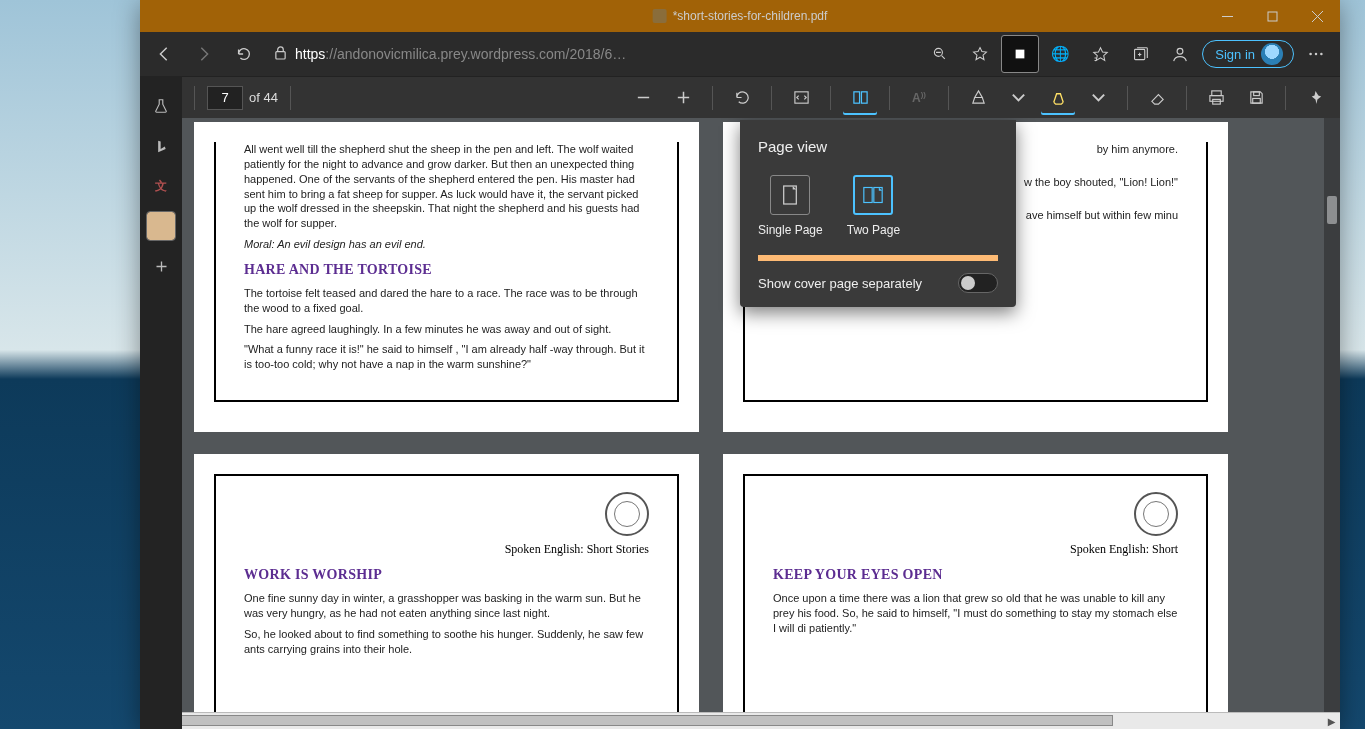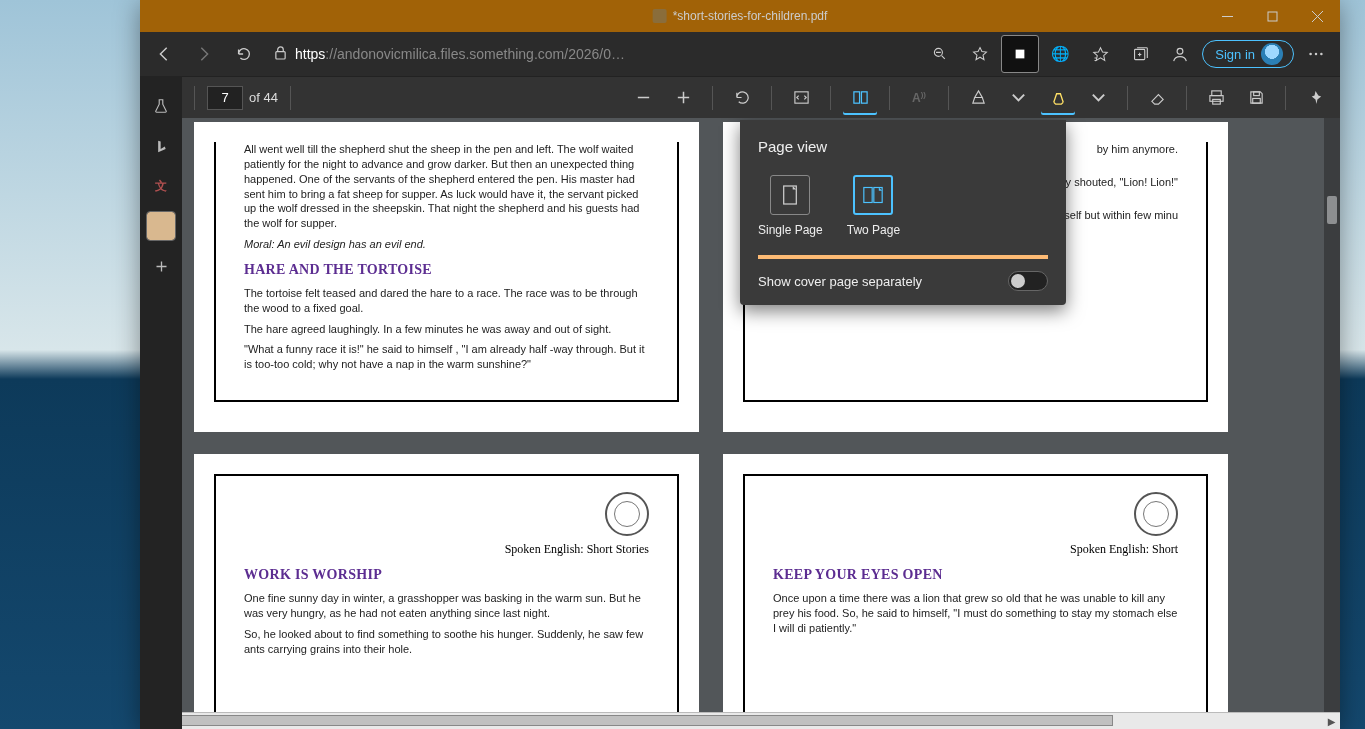--- a/index.html
+++ b/index.html
@@ -35,27 +35,27 @@
   .spread { display: flex; gap: 24px; padding: 4px 0 18px 0; }
   .page { background: #fff; width: 505px; height: auto; position: relative; padding: 20px; }
   .page.short { height: 310px; overflow:hidden; }
   .page .inner { border: 2px solid #000; padding: 16px 28px; min-height: 260px; position:relative; }
   .page .heading { font-family: Georgia, serif; color: #5c2d91; font-weight: bold; font-size: 14px; letter-spacing: .3px; margin: 10px 0 8px 0; }
   .page p { font-size: 11px; line-height: 1.35; color: #222; margin-bottom: 6px; }
   .page .moral { font-style: italic; }
   .page .subhead { text-align:right; font-size:12px; margin:6px 0 6px 0; font-family: Georgia, serif; }
   .seal { width:44px; height:44px; border:2px solid #555; border-radius:50%; margin-left:auto; display:flex; align-items:center; justify-content:center; font-size:7px; color:#555; margin-bottom:2px; }
   .seal .inner-seal { width:26px; height:26px; border:1px solid #777; border-radius:50%; }
-  .pageview-popup { position:absolute; left:600px; top:2px; width:326px; background:#3a3a3a; color:#eee; border-radius:0 0 4px 4px; padding:18px 18px 14px 18px; box-shadow:0 6px 18px rgba(0,0,0,.5); z-index:10; font-size:14px; }
+  .pageview-popup { position:absolute; left:600px; top:2px; width:276px; background:#3a3a3a; color:#eee; border-radius:0 0 4px 4px; padding:18px 18px 14px 18px; box-shadow:0 6px 18px rgba(0,0,0,.5); z-index:10; font-size:14px; }
   .pageview-popup .title { font-size:15px; margin-bottom:14px; }
   .pv-options { display:flex; gap:24px; margin-bottom:18px; }
   .pv-opt { display:flex; flex-direction:column; align-items:center; gap:8px; font-size:12px; cursor:pointer;margin-top:6px; }
   .pv-opt .thumb { width:40px; height:40px; border:1px solid #888; border-radius:3px; display:flex; align-items:center; justify-content:center; color:#ccc; }
   .pv-opt.active .thumb { border:2px solid #4cc2ff; color:#4cc2ff; }
-  .pv-row { display:flex; align-items:center; justify-content:space-between; padding-top:12px; border-top:4px solid #fdba74; font-size:13px;}
+  .pv-row { display:flex; align-items:center; justify-content:space-between; padding-top:12px; border-top:6px solid #fdba74; font-size:13px;}
   .toggle { width:40px; height:20px; background:#222; border-radius:10px; position:relative; border:1px solid #666; }
   .toggle .knob { position:absolute; left:2px; top:2px; width:14px; height:14px; border-radius:50%; background:#ccc; }
   .hscroll { height:17px; background:#e9e9e9; display:flex; align-items:center; border-top:1px solid #bbb;}
   .hscroll .arrow { width:17px; height:17px; display:flex; align-items:center; justify-content:center; color:#555; font-size:10px;}
   .hscroll .track { flex:1; height:100%; position:relative; }
   .hscroll .thumb { position:absolute; left:0; top:2px; height:11px; width:82%; background:#c0c0c0; border:1px solid #888;}
   .vscroll { position:absolute; right:0; top:0; bottom:17px; width:16px; background:#3b3d3f; }
   .vscroll .vthumb { position:absolute; top:78px; left:3px; width:10px; height:28px; background:#8d8f91; border-radius:2px; }
   .desk-sidebar-shadow { position:absolute; left:0; top:0; width:140px; height:100%; }
 </style>
@@ -107,21 +107,21 @@
         </svg>
       </div>
     <div class="addressbar">
       <span class="lock">
         <svg viewBox="0 0 14 16" width="13" height="15">
             <rect x="2" y="7" width="10" height="8" rx="1" fill="none" stroke="#ccc" stroke-width="1.3"></rect>
             <path d="M4 7V5a3 3 0 016 0v2" fill="none" stroke="#ccc" stroke-width="1.3"></path>
           </svg>
       </span>
       <span class="url">
-        <span>https</span><span class="dim">://</span><span class="dim">andonovicmilica.files.something.com</span><span class="dim">/2026/0…</span>
+        <span>https</span><span class="dim">://</span><span class="dim">andonovicmilica.prey.wordpress.com</span><span class="dim">/2018/6…</span>
       </span>
     </div>
     <div class="tbtn">
         <svg viewBox="0 0 20 20" width="16" height="16">
           <circle cx="8" cy="8" r="5" fill="none" stroke="#ccc" stroke-width="1.4"></circle>
           <path d="M12 12l4 4M5 8h6" stroke="#ccc" stroke-width="1.4"></path>
         </svg>
       </div>
     <div class="tbtn">
         <svg viewBox="0 0 20 20" width="16" height="16">

